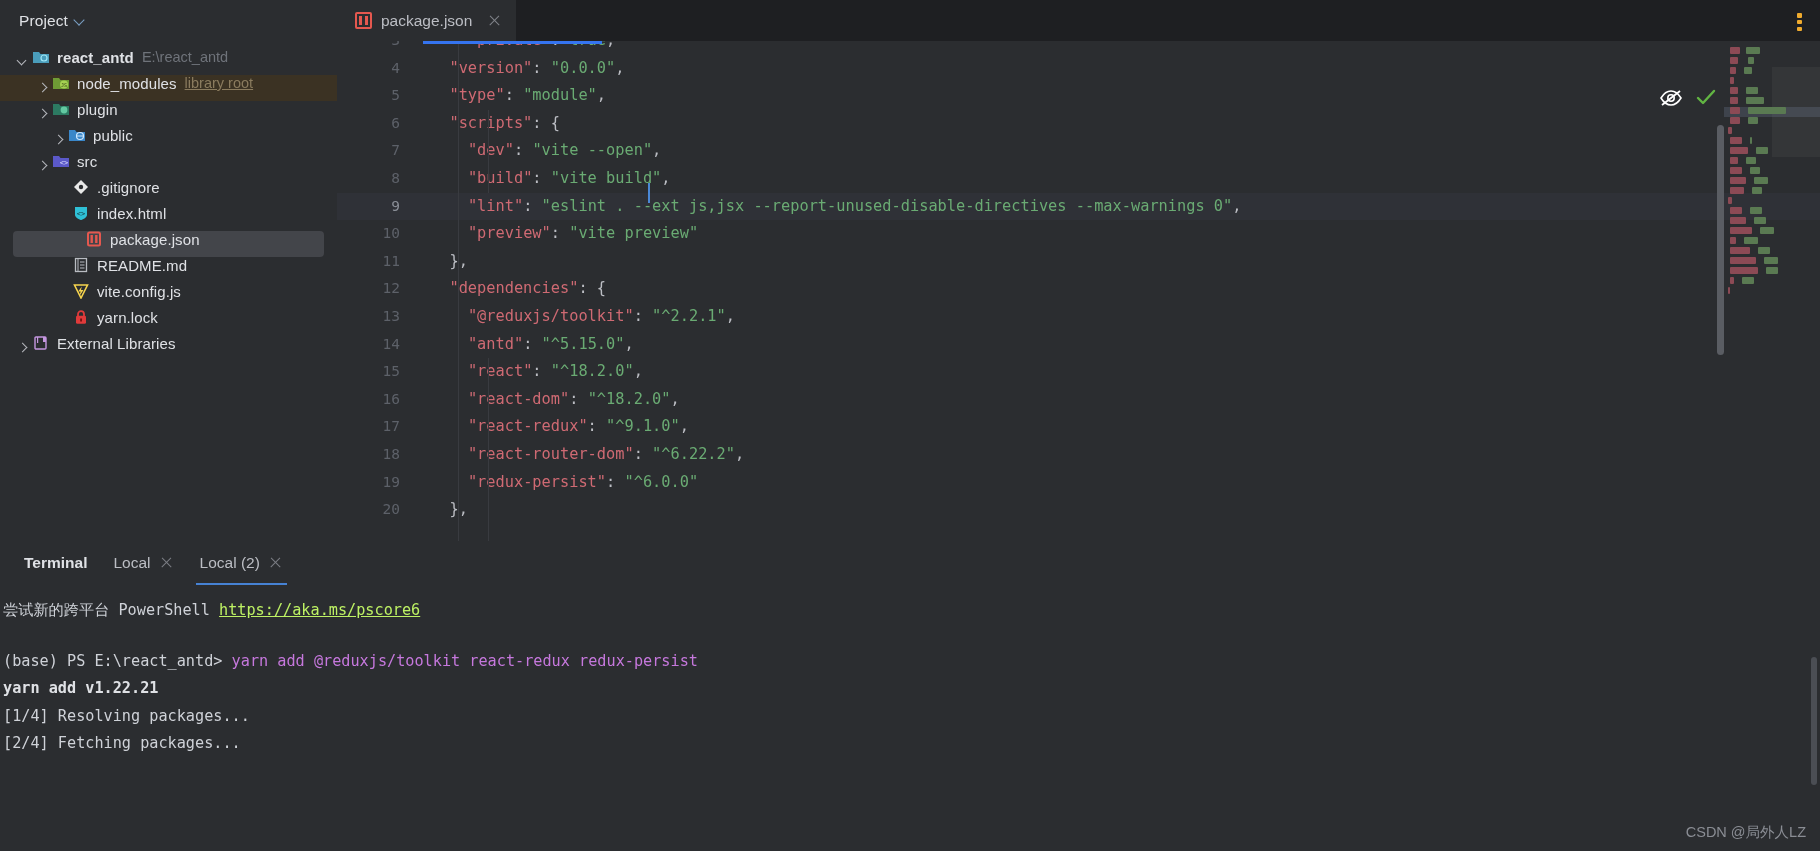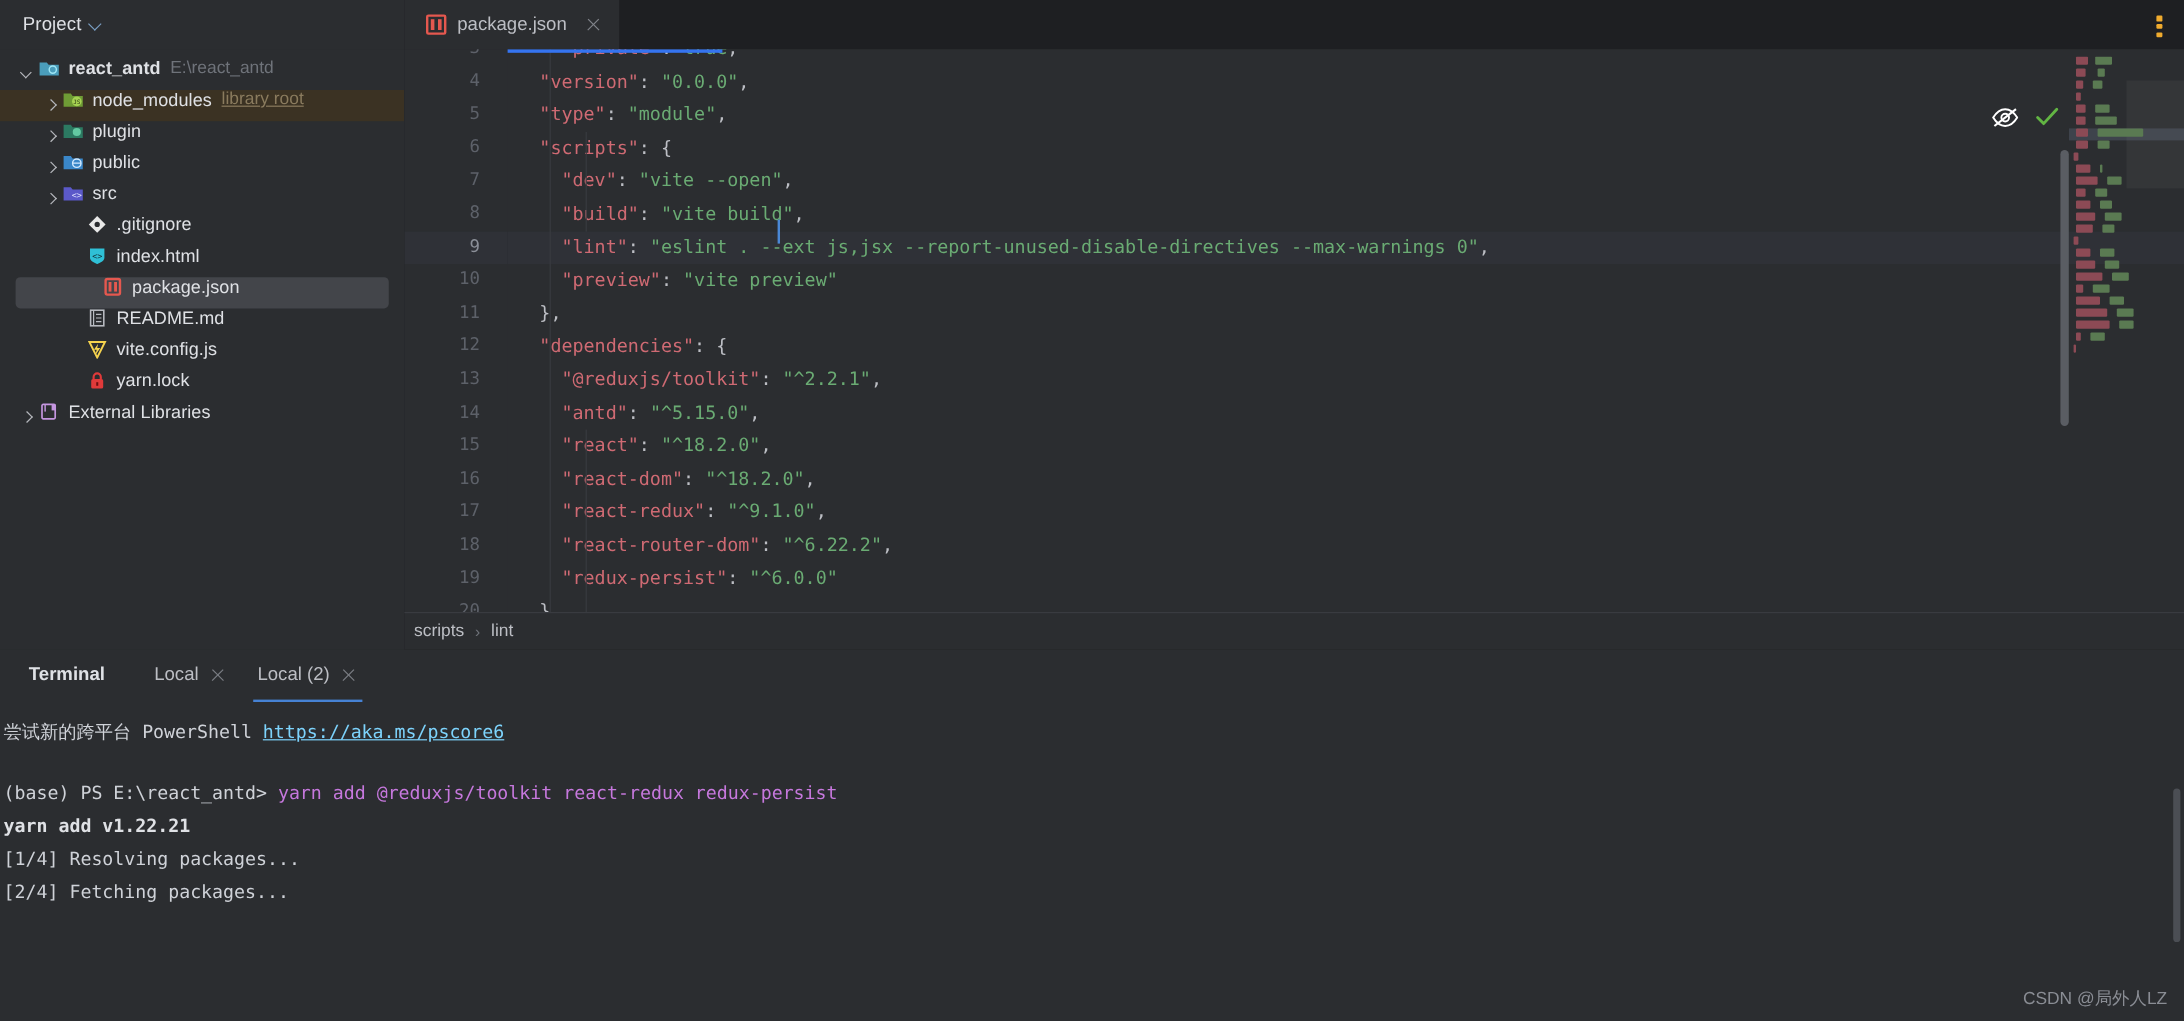--- a/index.html
+++ b/index.html
@@ -177,21 +177,21 @@
     display: flex; align-items: center; gap: 9px; padding-left: 8px;
     border-top: 1px solid #393b40;
   }
   .breadcrumb .bc { color: #bcbec4; font-size: 14.5px; }
   .bc-sep { color: #6f737a; font-size: 13px; }
 
   
   .terminal { height: 310px; flex: 0 0 310px; background: #2b2d30; display: flex; flex-direction: column; }
   .term-tabs {
     height: 44px; flex: 0 0 44px; display: flex; align-items: center;
-    gap: 15px; padding-left: 11px; background: #2b2d30;
+    gap: 0; padding-left: 11px; background: #2b2d30;
   }
   .tt {
     display: flex; align-items: center; height: 44px; padding: 0 13px;
     position: relative;
   }
   .tt .tt-label { color: #bcbec4; font-size: 15.5px; }
   .tt.header .tt-label { color: #dfe1e5; font-weight: bold; }
   .tt.active::after {
     content: ""; position: absolute; left: 9px; right: 9px; bottom: 0;
     height: 2.5px; background: #4682d4;
@@ -202,21 +202,21 @@
   }
   .tt-x::before { transform: rotate(45deg); }
   .tt-x::after  { transform: rotate(-45deg); }
 
   .term-body {
     flex: 1; background: #2b2d30; padding: 12px 0 0 3px;
     font-family: "DejaVu Sans Mono", monospace; font-size: 15.2px;
     color: #cfd2d8; overflow: hidden; position: relative;
   }
   .tline { height: 27.5px; line-height: 27.5px; white-space: pre; }
-  .t-link { color: #7dd3fc; text-decoration: underline; }
+  .t-link { color: #bef264; text-decoration: underline; }
   .t-cmd { color: #c678dd; }
   .t-bold { color: #dfe1e5; font-weight: bold; }
   .t-gap { height: 23px; }
 
   .watermark {
     position: absolute; right: 14px; bottom: 9px;
     color: #8a8d94; font-size: 14.5px; font-family: "Liberation Sans", sans-serif;
   }
   .term-scroll {
     position: absolute; right: 3px; top: 72px; width: 6px; height: 128px;
@@ -272,21 +272,21 @@
           <span class="tree-sub brownish">library root</span>
         </div>
         <div class="tree-row" style="padding-left: 34px;">
           <span class="tw right"></span>
           <span class="ficon"><svg width="18" height="16" viewBox="0 0 18 16">
               <path d="M1 3h6l1.5 2H17v9H1z" fill="#2c7a62"></path>
               <circle cx="12" cy="9" r="3.4" fill="#63c9a2"></circle>
             </svg></span>
           <span class="tree-label">plugin</span>
         </div>
-        <div class="tree-row" style="padding-left: 34px;">
+        <div class="tree-row" style="padding-left: 34px; margin-left: 16px;">
           <span class="tw right"></span>
           <span class="ficon"><svg width="18" height="16" viewBox="0 0 18 16">
               <path d="M1 3h6l1.5 2H17v9H1z" fill="#3a87c9"></path>
               <circle cx="12" cy="9" r="3.5" fill="none" stroke="#cfe8ff" stroke-width="1.2"></circle>
               <line x1="8.5" y1="9" x2="15.5" y2="9" stroke="#cfe8ff" stroke-width="1"></line>
             </svg></span>
           <span class="tree-label">public</span>
         </div>
         <div class="tree-row" style="padding-left: 34px;">
           <span class="tw right"></span>
@@ -524,25 +524,20 @@
             <div class="mm-row">
               <div class="mm-red" style="left: 6px; width: 4px;"></div>
               <div class="mm-green" style="left: 18px; width: 12px;"></div>
             </div>
             <div class="mm-row">
               <div class="mm-red" style="left: 4px; width: 2px;"></div>
             </div>
           </div>
       </div>
 
-      <div class="breadcrumb">
-        <span class="bc">scripts</span>
-        <span class="bc-sep">›</span>
-        <span class="bc">lint</span>
-      </div>
     </div>
   </div>
 
   <div class="terminal">
     <div class="term-tabs">
       <div class="tt header">
         <span class="tt-label">Terminal</span>
       </div>
       <div id="termtabs" style="display:flex;">
           <div class="tt">

